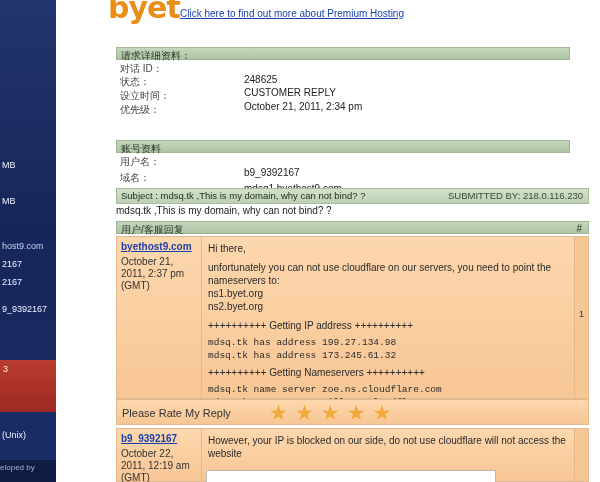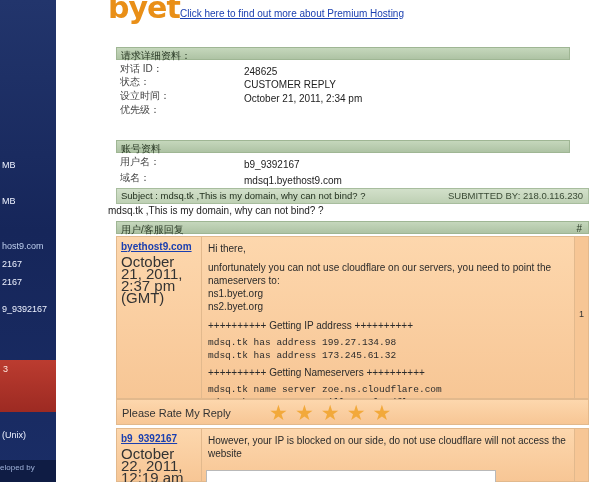--- a/index.html
+++ b/index.html
@@ -48,32 +48,32 @@
   
   .sec-bar{
     position:absolute;left:60px;width:454px;height:13px;
     background:#b9cdb0;
     background:linear-gradient(180deg,#c5d7bc 0%, #aec3a4 100%);
     border:1px solid #9fb694;box-sizing:border-box;
     font-size:10px;color:#2a3a26;padding:1px 0 0 4px;
   }
   .row{position:absolute;left:60px;width:473px;font-size:10px;color:#333;}
   .row .k{position:absolute;left:4px;top:0;color:#444;}
-  .row .v{position:absolute;left:128px;top:4px;color:#222;text-align:right;}
+  .row .v{position:absolute;left:128px;top:12px;color:#222;text-align:right;}
 
   
   .subject-bar{
     position:absolute;left:60px;width:473px;height:16px;
     background:#c9d9c0;
     background:linear-gradient(180deg,#d2e0ca 0%, #bed0b4 100%);
     border:1px solid #a8bd9e;box-sizing:border-box;
     font-size:9.5px;color:#1d2b1a;padding:1px 0 0 4px;
   }
   .subject-bar .submitted{position:absolute;right:5px;top:1px;color:#3a4a35;}
-  .subject-text{position:absolute;left:52px;font-size:10px;color:#222;}
+  .subject-text{position:absolute;left:60px;font-size:10px;color:#222;}
 
   
   .thread-head{
     position:absolute;left:60px;width:473px;height:13px;
     background:#b9cdb0;
     background:linear-gradient(180deg,#c5d7bc 0%, #aec3a4 100%);
     border:1px solid #9fb694;box-sizing:border-box;
     font-size:10px;color:#2a3a26;padding:1px 0 0 4px;
   }
   .thread-head .hash{position:absolute;right:6px;top:1px;color:#2a3a26;}
@@ -92,21 +92,21 @@
     background:linear-gradient(180deg,#fdd7ad 0%, #f7c695 100%);
     border:1px solid #e2b98d;border-left:none;box-sizing:border-box;
     padding:5px 6px;font-size:10px;color:#2b2b2b;line-height:13px;
   }
   .msg-num{
     position:absolute;right:0;top:0;width:14px;height:100%;
     background:#f7c695;border:1px solid #e2b98d;border-left:none;
     box-sizing:border-box;font-size:9px;color:#333;text-align:center;
   }
   .msg-user{font-size:10px;font-weight:bold;color:#1a3fb0;text-decoration:underline;display:block;}
-  .msg-date{font-size:15px;color:#333;display:block;margin-top:4px;line-height:12px;}
+  .msg-date{font-size:10px;color:#333;display:block;margin-top:4px;line-height:12px;}
   .mono{font-family:"Liberation Mono", monospace;font-size:9.5px;}
 
   .rate-row{
     position:absolute;left:60px;width:473px;height:26px;
     background:#fbcfa2;background:linear-gradient(180deg,#fdd7ad 0%, #f7c695 100%);
     border:1px solid #e2b98d;box-sizing:border-box;
   }
   .rate-label{position:absolute;left:5px;top:7px;font-size:11px;color:#333;}
   .stars{position:absolute;left:152px;top:2px;}
   .star{

